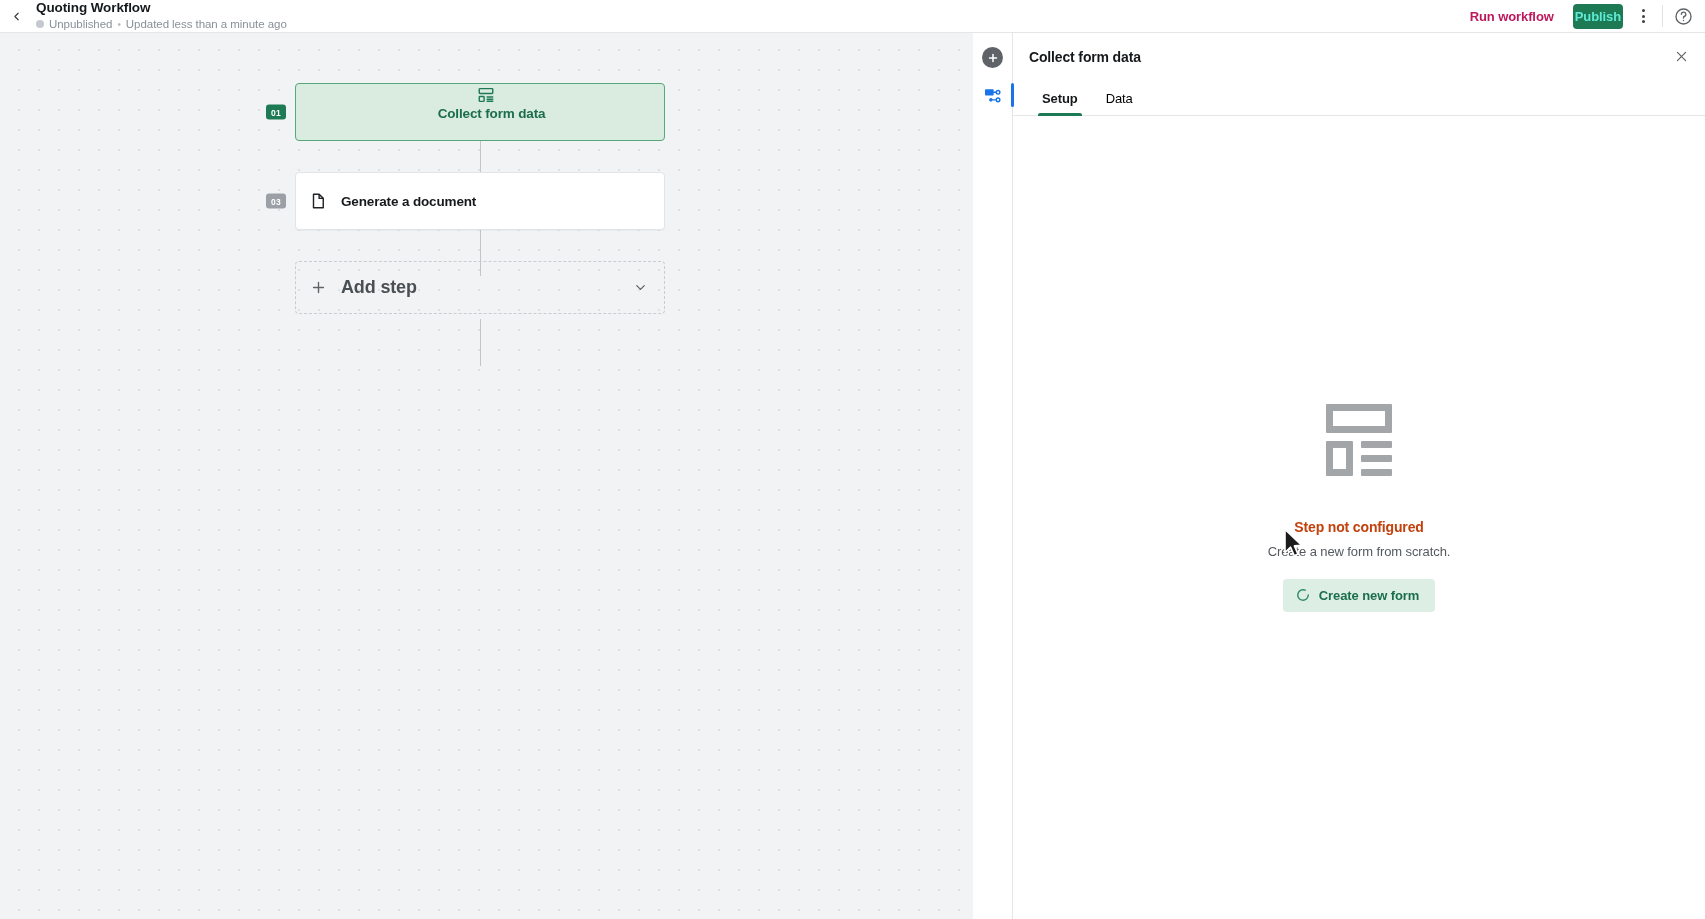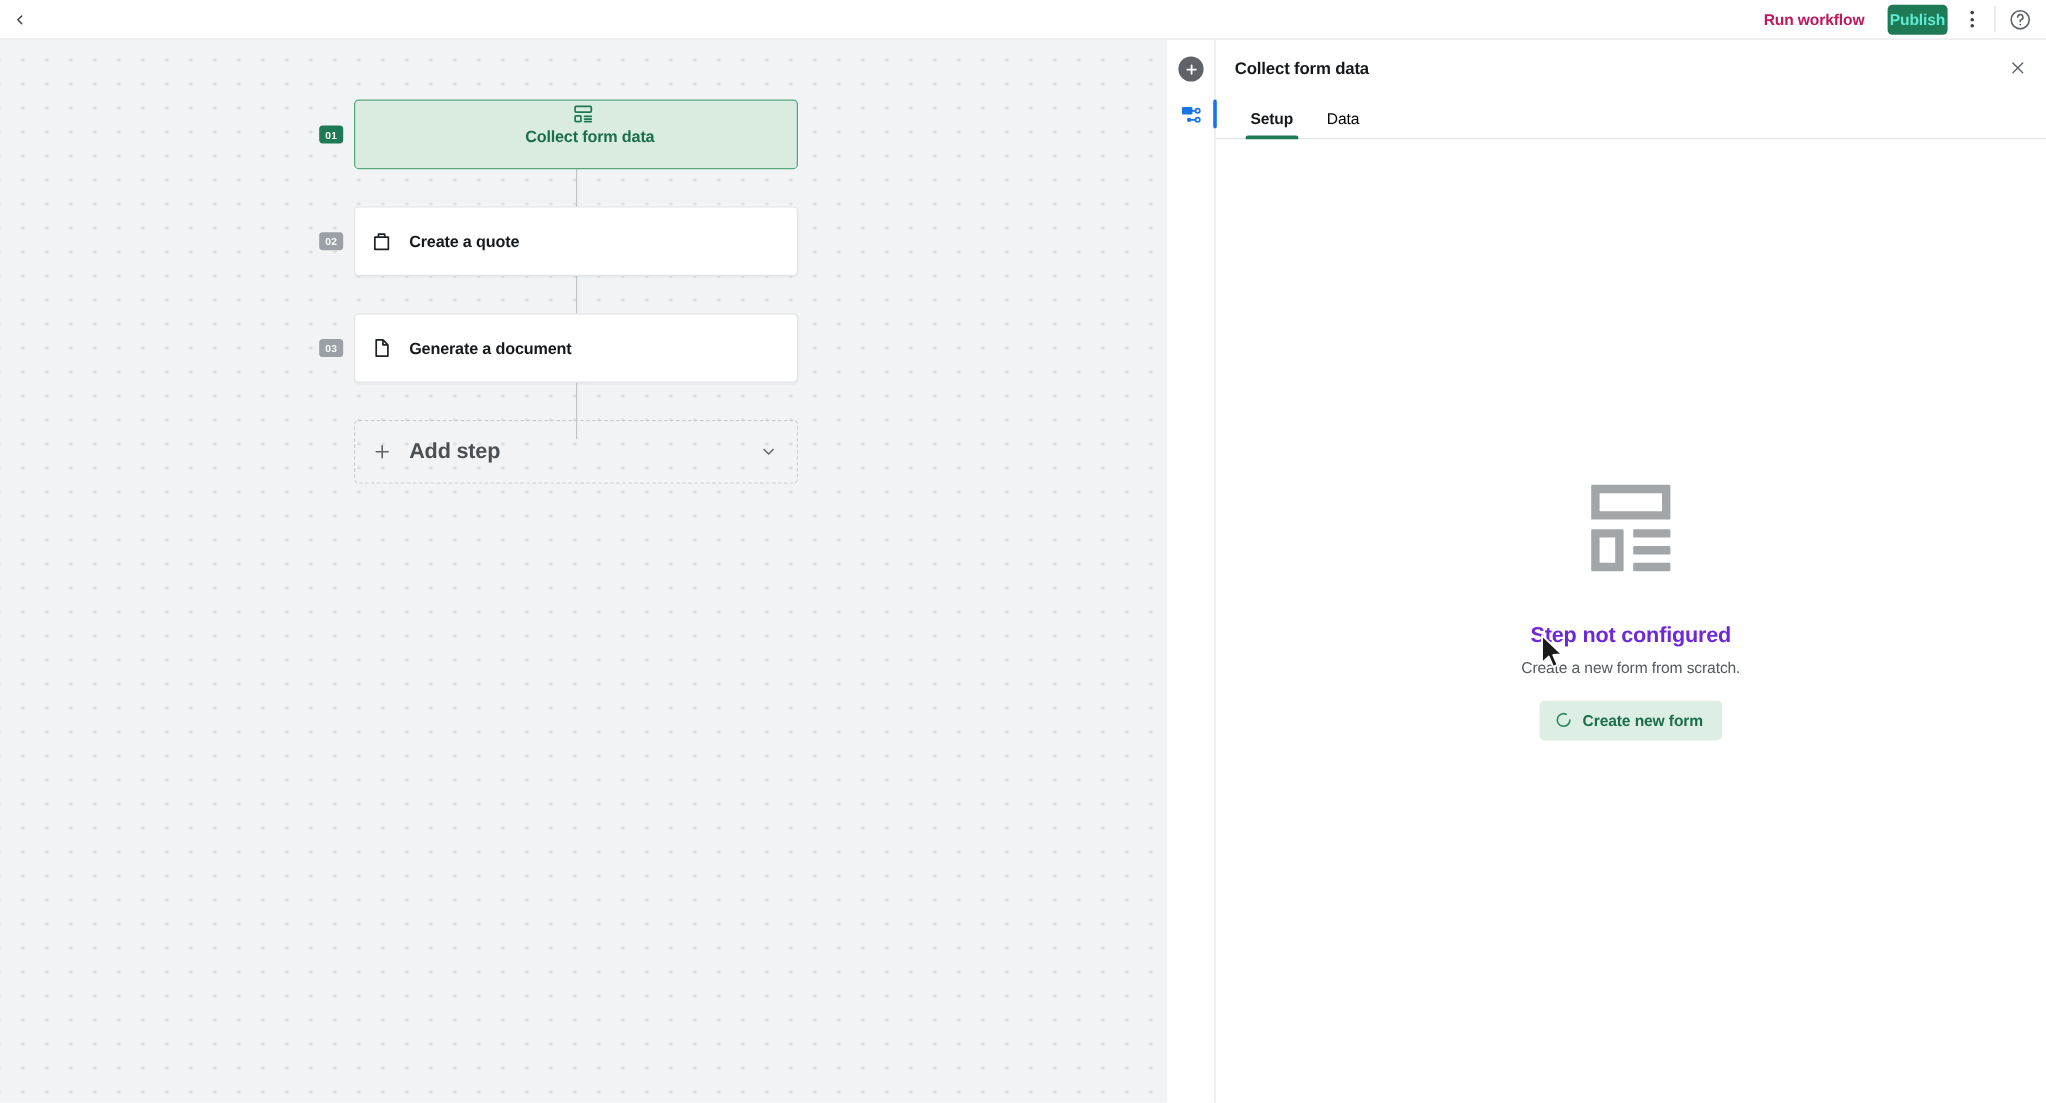--- a/index.html
+++ b/index.html
@@ -375,23 +375,23 @@
     flex-direction: column;
     justify-content: space-between;
   }
   .illus-lines i {
     display: block;
     height: 7px;
     background: #a3a6a9;
     border-radius: 1px;
   }
   .empty-title {
-    font-size: 18px;
-    font-weight: 700;
-    color: #6d28d9;
+    font-size: 14px;
+    font-weight: 700;
+    color: #c2410c;
     margin-bottom: 9px;
     letter-spacing: -0.15px;
   }
   .empty-sub {
     font-size: 13px;
     color: #55595e;
     margin-bottom: 20px;
     letter-spacing: -0.1px;
   }
   .create-btn {
@@ -432,20 +432,29 @@
 </head>
 <body>
 
 <div class="topbar">
   <div class="back-btn">
     <span>
       <svg width="13" height="13" viewBox="0 0 24 24" fill="none" stroke="currentColor" stroke-width="2.2" stroke-linecap="round" stroke-linejoin="round">
           <polyline points="15 18 9 12 15 6"></polyline>
         </svg>
     </span>
+  </div>
+  <div class="title-block">
+    <div class="wf-title">Quoting Workflow</div>
+    <div class="wf-sub">
+      <span class="status-dot"></span>
+      <span>Unpublished</span>
+      <span class="sep-dot">•</span>
+      <span>Updated less than a minute ago</span>
+    </div>
   </div>
   <div class="topbar-right">
     <div class="run-link">Run workflow</div>
     <button class="publish-btn">Publish</button>
     <div class="kebab-btn">
       <i></i>
       <i></i>
       <i></i>
     </div>
     <div class="vdiv"></div>
@@ -474,30 +483,20 @@
             <rect x="3" y="3.5" width="18" height="6.5" rx="1"></rect>
             <rect x="3" y="14" width="6.5" height="6.5" rx="1"></rect>
             <line x1="13.5" y1="14.6" x2="21" y2="14.6" stroke-linecap="round"></line>
             <line x1="13.5" y1="17.6" x2="21" y2="17.6" stroke-linecap="round"></line>
             <line x1="13.5" y1="20.4" x2="21" y2="20.4" stroke-linecap="round"></line>
           </svg>
       </div>
       <div class="step-label">Collect form data</div>
     </div>
 
-    <div class="step">
-      <div class="step-badge">02</div>
-      <div class="step-icon">
-        <svg width="18" height="18" viewBox="0 0 24 24" fill="none" stroke="currentColor" stroke-width="1.9" stroke-linejoin="round">
-            <path d="M4.5 7.5h15V21h-15z"></path>
-            <path d="M8.5 7.5V4.2h7v3.3" stroke-linecap="round"></path>
-          </svg>
-      </div>
-      <div class="step-label">Create a quote</div>
-    </div>
 
     <div class="step">
       <div class="step-badge">03</div>
       <div class="step-icon">
         <svg width="18" height="18" viewBox="0 0 24 24" fill="none" stroke="currentColor" stroke-width="1.9" stroke-linejoin="round">
             <path d="M6 3h7.5L19 8.5V21H6z"></path>
             <path d="M13.5 3v5.5H19"></path>
           </svg>
       </div>
       <div class="step-label">Generate a document</div>

